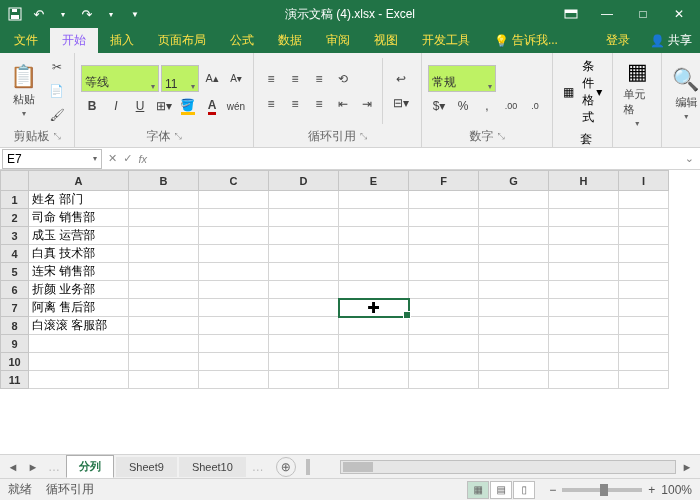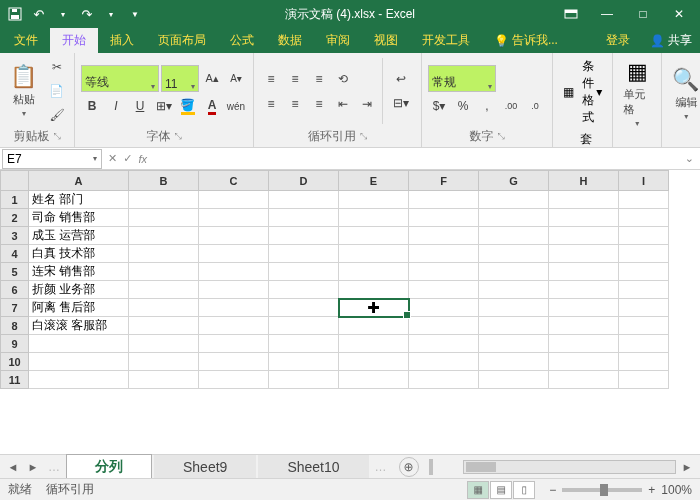--- a/index.html
+++ b/index.html
@@ -36,21 +36,21 @@
 .grid-area{flex:1;overflow:hidden;position:relative;background:#fff}
 .gtable{border-collapse:collapse;table-layout:fixed}
 .ch{background:#e6e6e6;border:1px solid #c6c6c6;text-align:center;font-size:11px;color:#333;height:20px}
 .rh{background:#e6e6e6;border:1px solid #c6c6c6;text-align:center;font-size:11px;color:#333;width:28px}
 .cell{border:1px solid #d4d4d4;height:18px;font-size:12px;padding:0 3px;color:#000;background:#fff;white-space:nowrap}
 .sel{outline:2px solid #217346;outline-offset:-1px;position:relative}
 .sel::after{content:"";position:absolute;right:-3px;bottom:-3px;width:6px;height:6px;background:#217346;border:1px solid #fff}
 .cursor{position:absolute;font-size:15px;color:#000}
 .sheetbar{height:24px;background:#f1f1f1;border-top:1px solid #d4d4d4;display:flex;align-items:center;padding:0 4px;gap:2px}
 .navbtn{width:18px;height:18px;display:flex;align-items:center;justify-content:center;color:#666;font-size:11px}
-.stab{padding:3px 28px;font-size:14px;color:#444;border:1px solid transparent;background:#e6e6e6}
+.stab{padding:3px 12px;font-size:11px;color:#444;border:1px solid transparent;background:#e6e6e6}
 .stab.active{background:#fff;border:1px solid #aeaeae;border-bottom:1px solid #fff;color:#217346;font-weight:bold}
 .addsheet{width:20px;height:20px;display:flex;align-items:center;justify-content:center;color:#666;border:1px solid #c0c0c0;border-radius:10px;font-size:12px;margin-left:6px}
 .hscroll{flex:1;margin-left:20px;height:14px;background:#e6e6e6;border:1px solid #c0c0c0;position:relative}
 .hthumb{position:absolute;left:2px;top:1px;width:30px;height:10px;background:#c0c0c0}
 .status{height:22px;background:#f1f1f1;border-top:1px solid #d4d4d4;display:flex;align-items:center;padding:0 8px;font-size:11px;color:#555;gap:14px}
 .viewbtns{display:flex;gap:1px;margin-left:auto}
 .vbtn{width:22px;height:18px;border:1px solid #c0c0c0;background:#fff;display:flex;align-items:center;justify-content:center;font-size:10px;color:#666}
 .vbtn.active{background:#c8e2d3}
 .zoom{display:flex;align-items:center;gap:6px}
 .zslider{width:80px;height:4px;background:#c0c0c0;position:relative}

